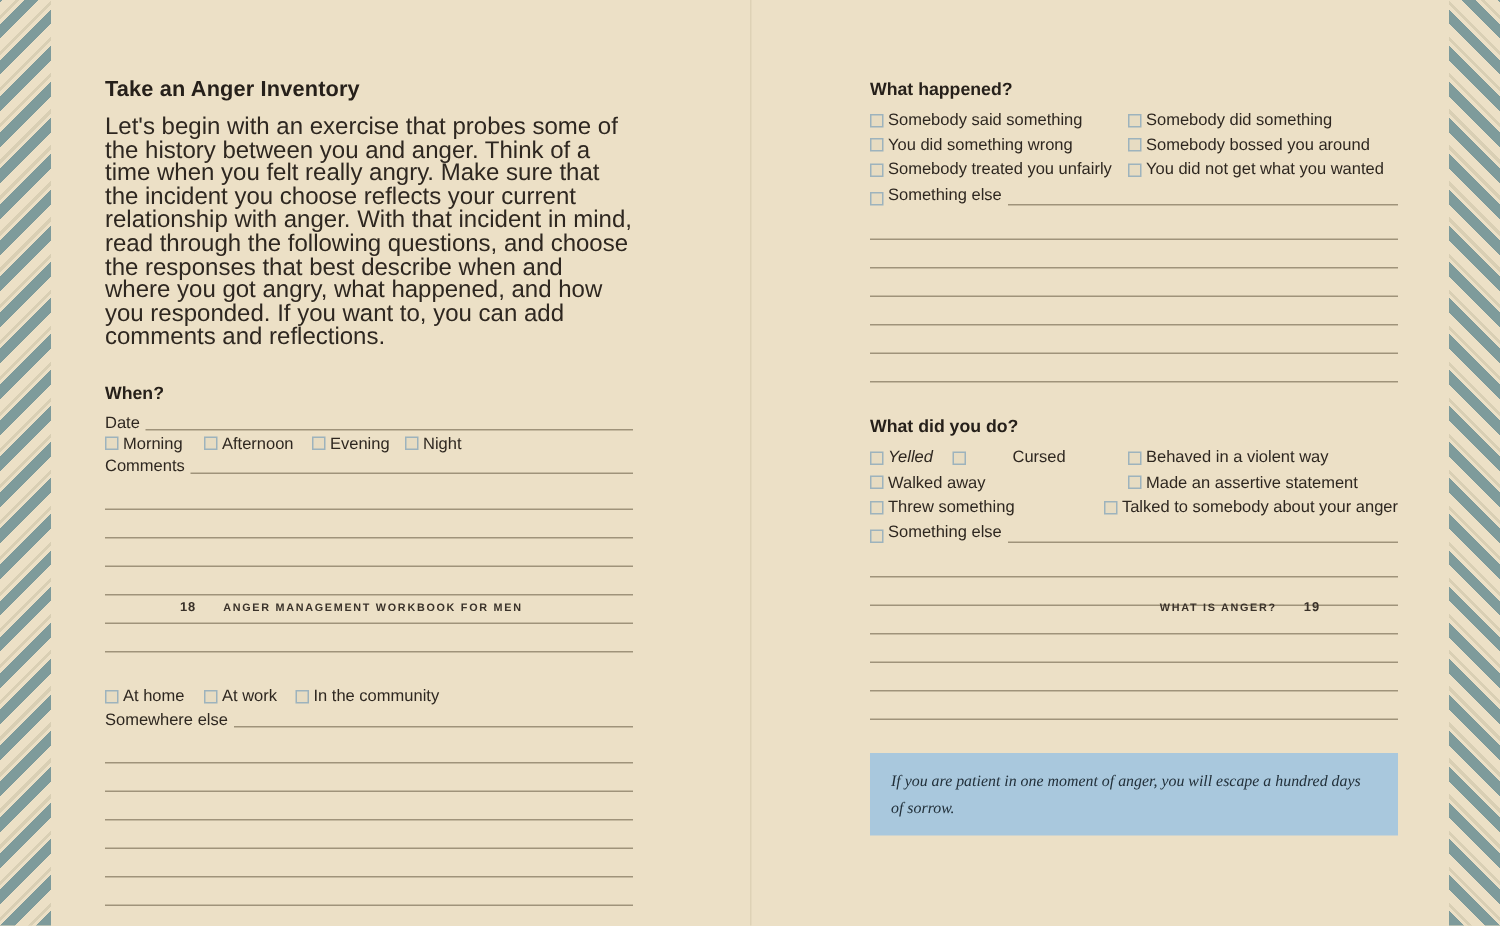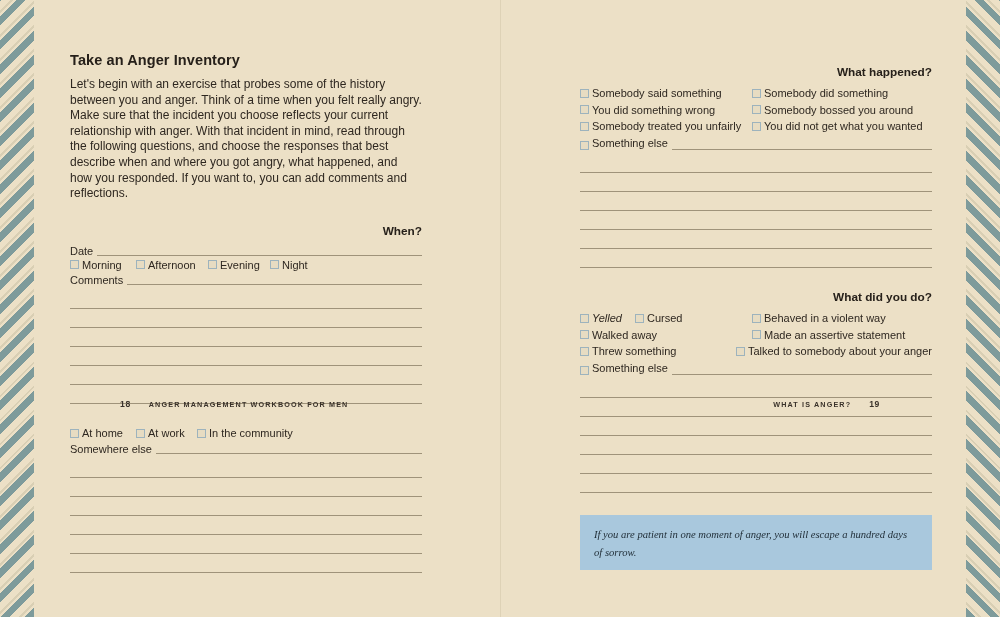--- a/index.html
+++ b/index.html
@@ -87,35 +87,34 @@
 
   
   .chapter-title {
     font-size: 14.5px;
     font-weight: bold;
     color: #26201a;
     letter-spacing: 0.1px;
     margin: 0 0 9px 0;
   }
   .intro {
-    font-size: 12px;
+    font-size: 16px;
     line-height: 15.6px;
     color: #2e2720;
     margin: 0;
     text-align: left;
   }
   .section {
     margin-top: 22px;
   }
   .section-heading {
     font-size: 11.8px;
     font-weight: bold;
     color: #26201a;
-    margin: 13px 0 7px 0;
-    text-align: right;
+    margin: 0 0 7px 0;
   }
   .field-label {
     font-size: 11px;
     color: #2e2720;
     white-space: nowrap;
   }
 
   
   .check-row {
     display: flex;
@@ -147,21 +146,21 @@
   .cols-when .check-col:nth-child(1) { width: 66px; }
   .cols-when .check-col:nth-child(2) { width: 72px; }
   .cols-when .check-col:nth-child(3) { width: 62px; }
 
   .cols-where .check-col:nth-child(1) { width: 66px; }
   .cols-where .check-col:nth-child(2) { width: 61px; }
 
   .cols-two .check-col:nth-child(1) { width: 172px; }
 
   .cols-three .check-col:nth-child(1) { width: 55px; font-style: italic; }
-  .cols-three .check-col:nth-child(2) { width: 117px; }
+  .cols-three .check-col:nth-child(2) { width: 117px; gap: 28px; }
 
   
   .label-rule {
     display: flex;
     margin: 0 0 1px 0;
   }
   .label-rule .field-label { padding-right: 4px; }
   .label-rule .rule-fill {
     flex: 1;
     border-bottom: 1px solid #9f937a;

